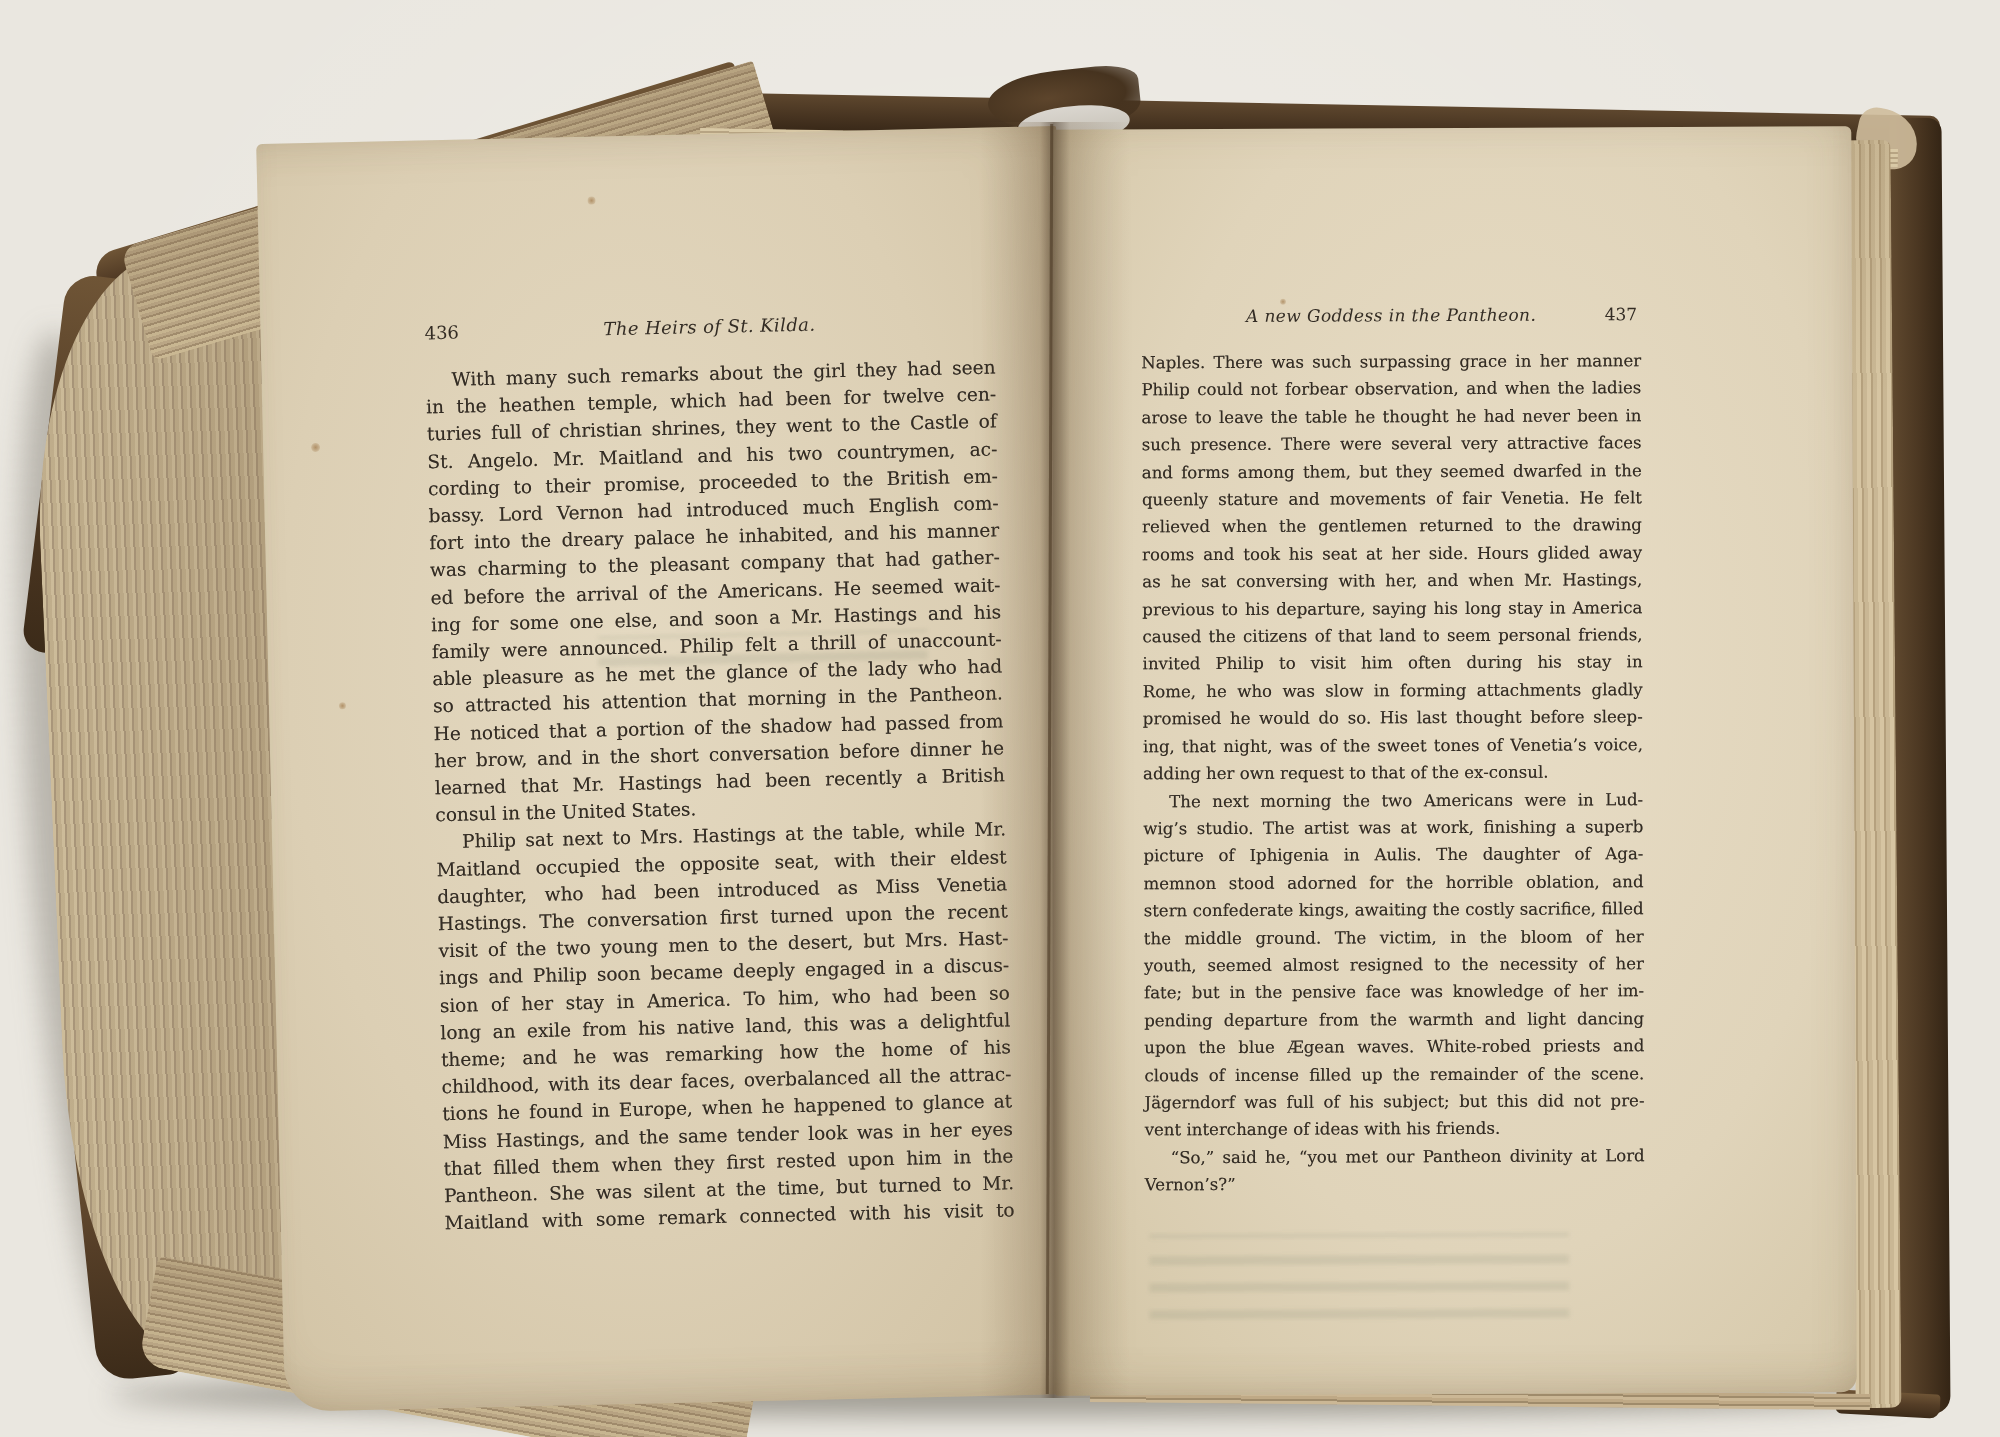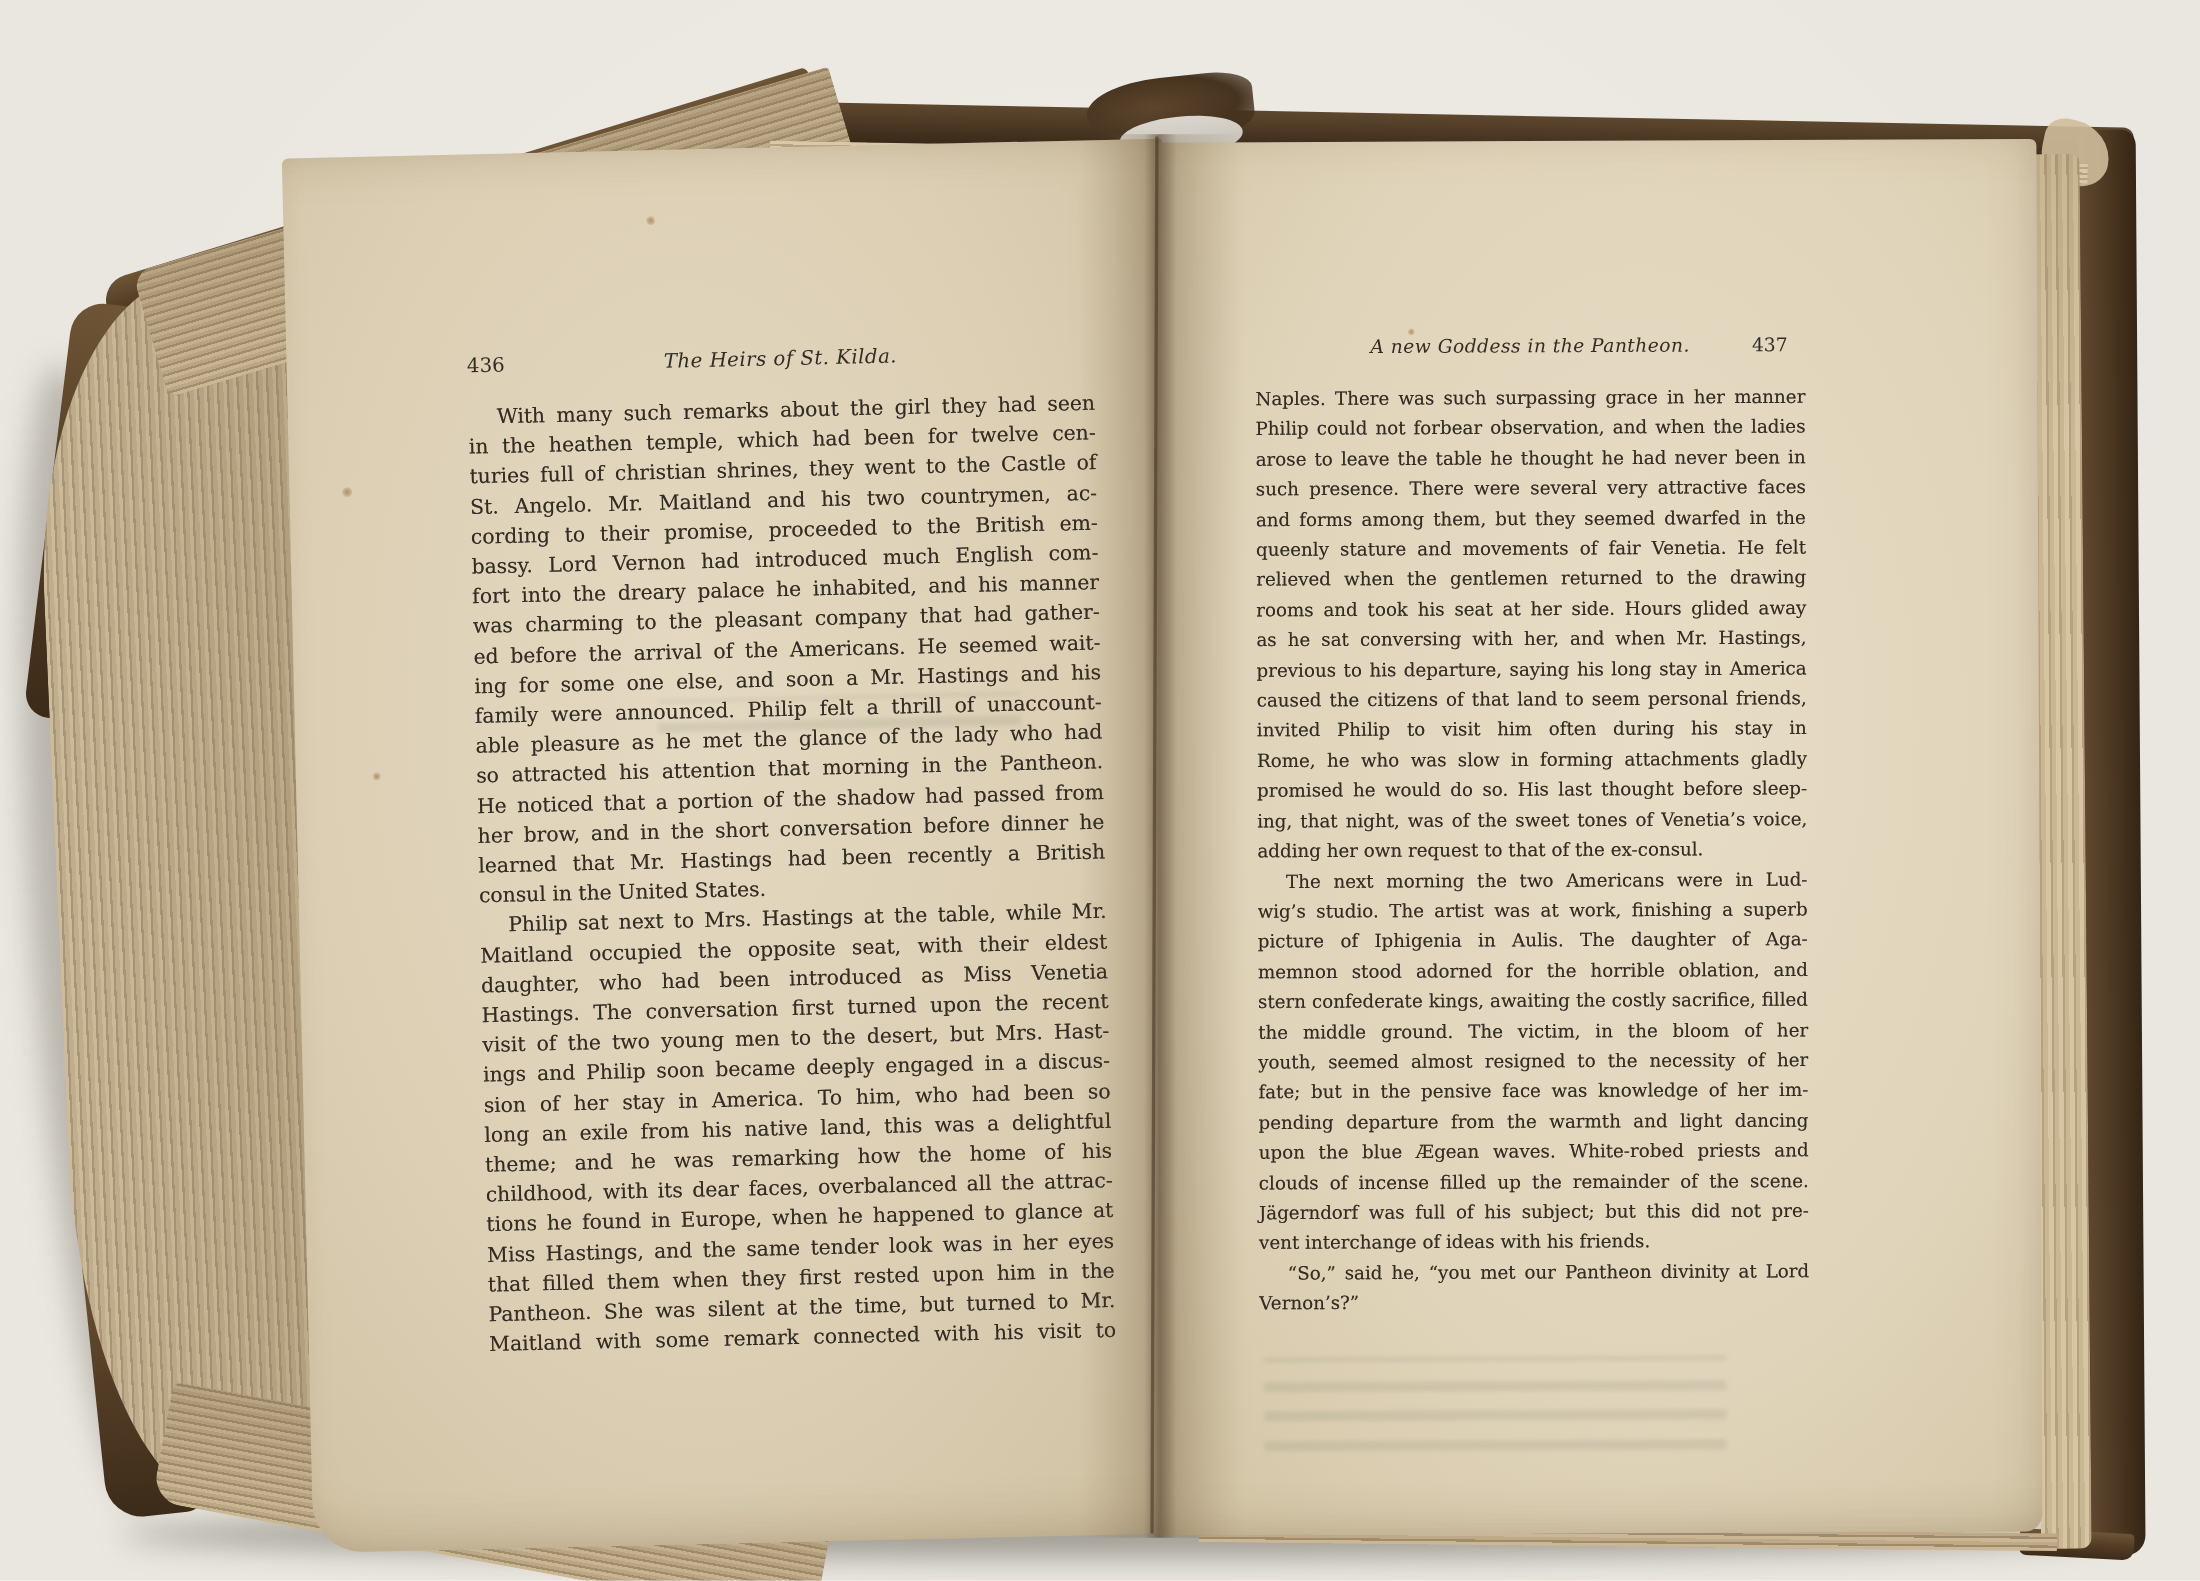--- a/index.html
+++ b/index.html
@@ -80,21 +80,21 @@
     background:linear-gradient(90deg, rgba(110,85,55,0) 0%, rgba(105,82,52,.22) 40%, rgba(58,40,22,.5) 49%, rgba(105,82,52,.2) 60%, rgba(110,85,55,0) 100%);}
   .gutter-line{left:1048px;top:124px;width:3px;height:1270px;background:rgba(66,48,28,.55);transform:rotate(.2deg);}
   
   .textcol{position:absolute;color:var(--ink,#332c24);}
   .tl{left:164px;width:570px;}
   .tr{left:91px;width:500px;}
   .pg-header{position:absolute;height:28px;font-size:18px;}
   .pg-header .title{display:block;text-align:center;font-style:italic;letter-spacing:.4px;}
   .pg-header .num{position:absolute;top:0;font-style:normal;}
   .num-left{left:0;}
-  .num-right{right:16px;}
+  .num-right{right:4px;}
   .body-left{font-size:18.5px;line-height:27.2px;}
   .body-right{font-size:16.6px;line-height:27.4px;}
   .line{text-align:justify;text-align-last:justify;white-space:normal;
     text-shadow:0 0 .5px rgba(51,44,36,.55);}
   .line.endpara{text-align-last:left;}
   .line.indent{text-indent:26px;}
   
   .spot{border-radius:50%;background:radial-gradient(circle,rgba(140,92,38,.55) 0%,rgba(140,92,38,.25) 55%,rgba(140,92,38,0) 100%);}
   .ghost{background:repeating-linear-gradient(0deg,rgba(108,118,98,.14) 0 9px,rgba(0,0,0,0) 9px 27px);filter:blur(2px);}
 </style>

